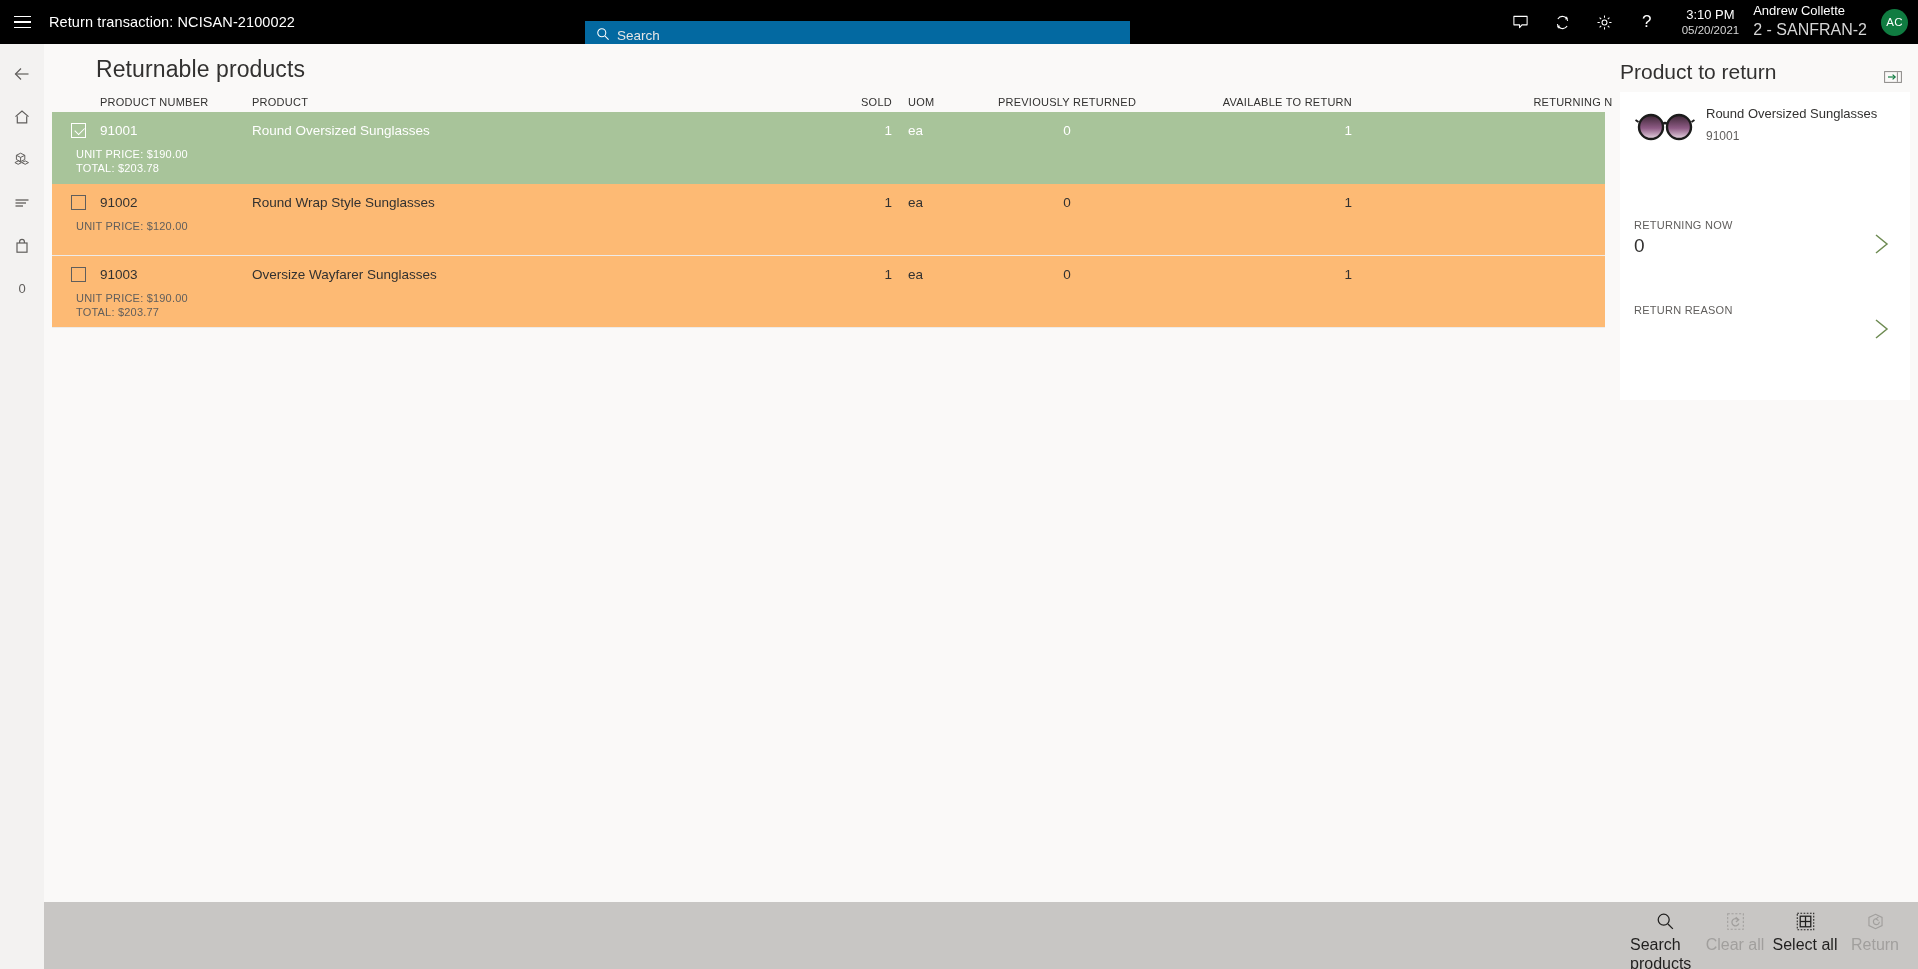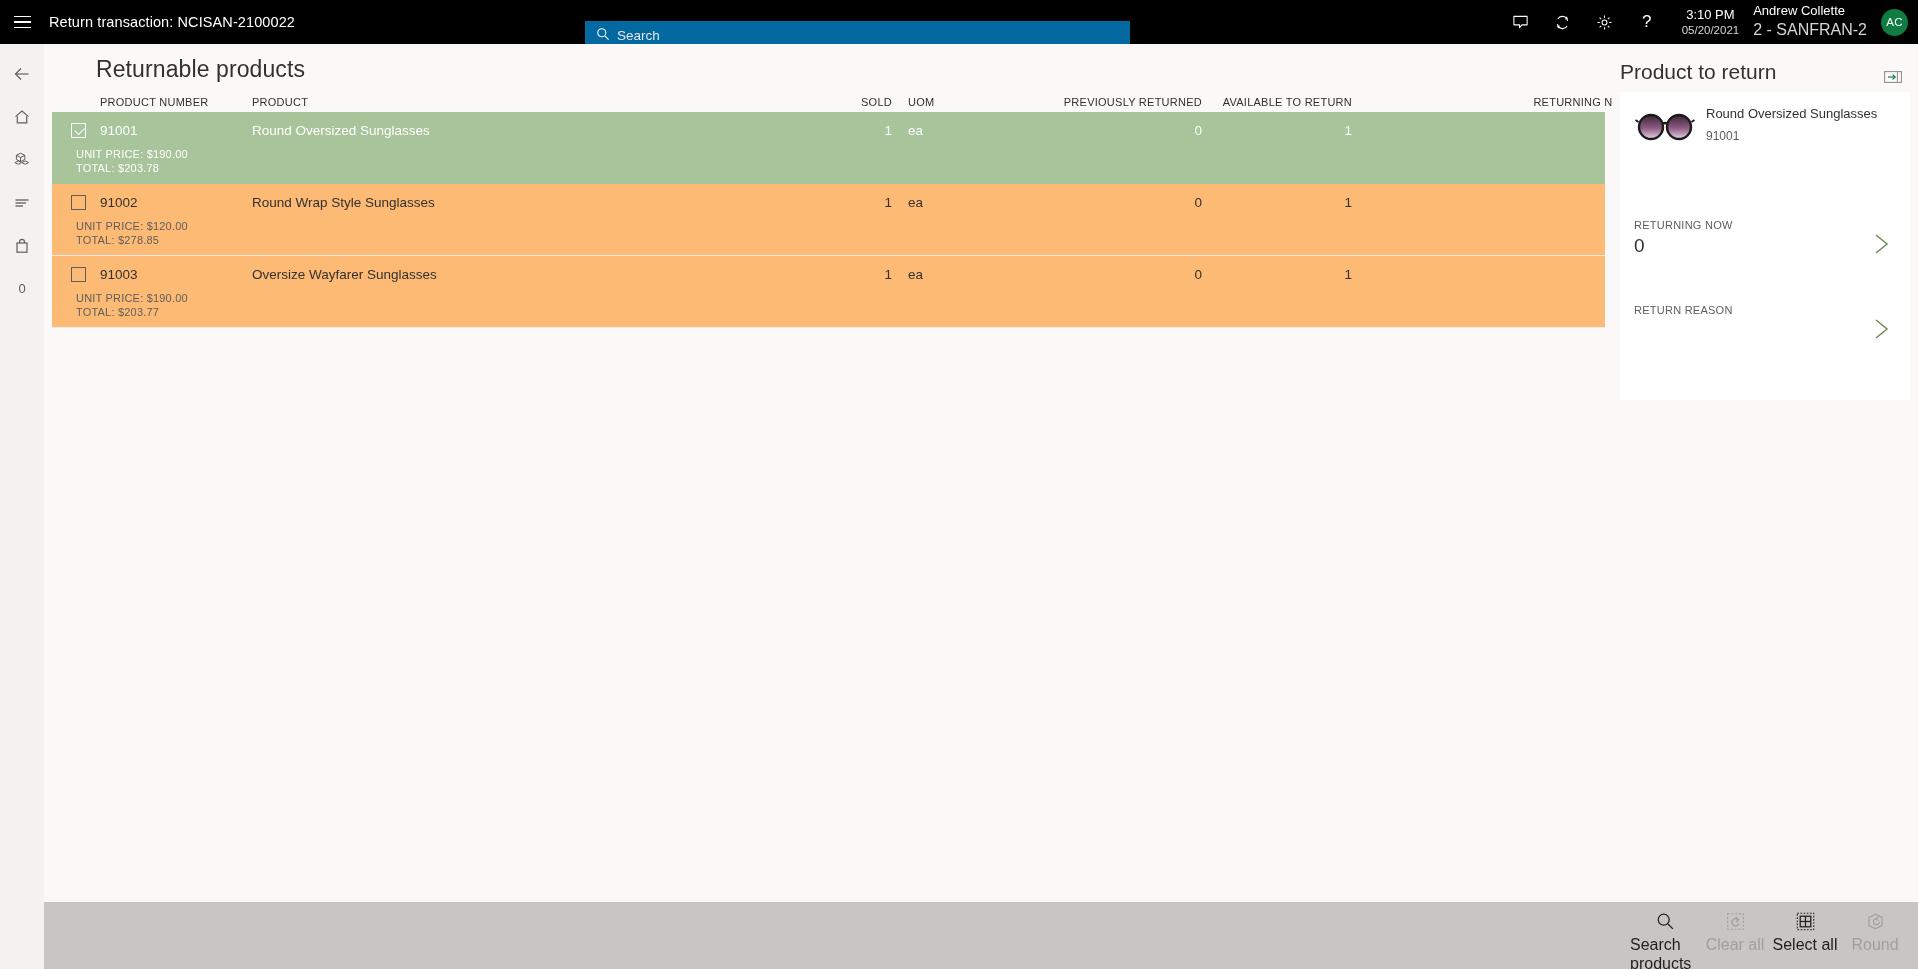--- a/index.html
+++ b/index.html
@@ -86,21 +86,21 @@
   }
   .grid-head {
     display: flex; height: 25px; align-items: flex-end; padding-bottom: 4px;
     font-size: 11px; color: #323130; letter-spacing: .25px;
   }
   .c-check  { width: 48px; flex: 0 0 48px; }
   .c-num    { width: 152px; flex: 0 0 152px; }
   .c-prod   { width: 520px; flex: 0 0 520px; }
   .c-sold   { width: 120px; flex: 0 0 120px; text-align: right; }
   .c-uom    { width: 40px; flex: 0 0 40px; padding-left: 16px; }
-  .c-prev   { width: 270px; flex: 0 0 270px; text-align: right; }
+  .c-prev   { width: 270px; flex: 0 0 270px; text-align: center; }
   .c-avail  { width: 150px; flex: 0 0 150px; text-align: right; }
   .c-now    { width: 300px; flex: 0 0 300px; text-align: right; padding-right: 20px; }
 
   .row {
     position: relative; display: flex; flex-wrap: wrap;
     border-bottom: 1px solid #edebe9; background: #fdba74; cursor: pointer;
     min-height: 72px; align-content: flex-start;
   }
   .row.selected { background: #a8c49a; border-bottom-color: #a8c49a; }
   .row .line1 { display: flex; width: 100%; height: 36px; align-items: center;
@@ -316,21 +316,20 @@
           <div class="c-num">91002</div>
           <div class="c-prod">Round Wrap Style Sunglasses</div>
           <div class="c-sold">1</div>
           <div class="c-uom">ea</div>
           <div class="c-prev">0</div>
           <div class="c-avail">1</div>
           <div class="c-now">0</div>
         </div>
         <div class="line2">
           <div class="meta">UNIT PRICE: $120.00</div>
-          <div class="meta">TOTAL: $278.85</div>
         </div>
       </div>
 
       <div class="row">
         <div class="line1">
           <div class="c-check">
               <span class="cb"></span>
             </div>
           <div class="c-num">91003</div>
           <div class="c-prod">Oversize Wayfarer Sunglasses</div>
@@ -442,17 +441,17 @@
     </div>
 
     <div class="cmd disabled">
       <div class="ci">
         <svg width="19" height="19" viewBox="0 0 18 18">
           <path d="M9 2.2l6.2 3v7.6L9 15.8l-6.2-3V5.2z" fill="none" stroke="#a19f9d" stroke-width="1.1"></path>
           <path d="M12.6 9.2a2.8 2.8 0 1 1-2.8-2.8" fill="none" stroke="#a19f9d" stroke-width="1.1"></path>
           <polyline points="11.8,4.6 9.6,6.5 11.8,8.2" fill="none" stroke="#a19f9d" stroke-width="1.1"></polyline>
         </svg>
       </div>
-      <div class="cl">Round</div>
+      <div class="cl">Return</div>
     </div>
   </div>
 
 </div>
 
 </body></html>

